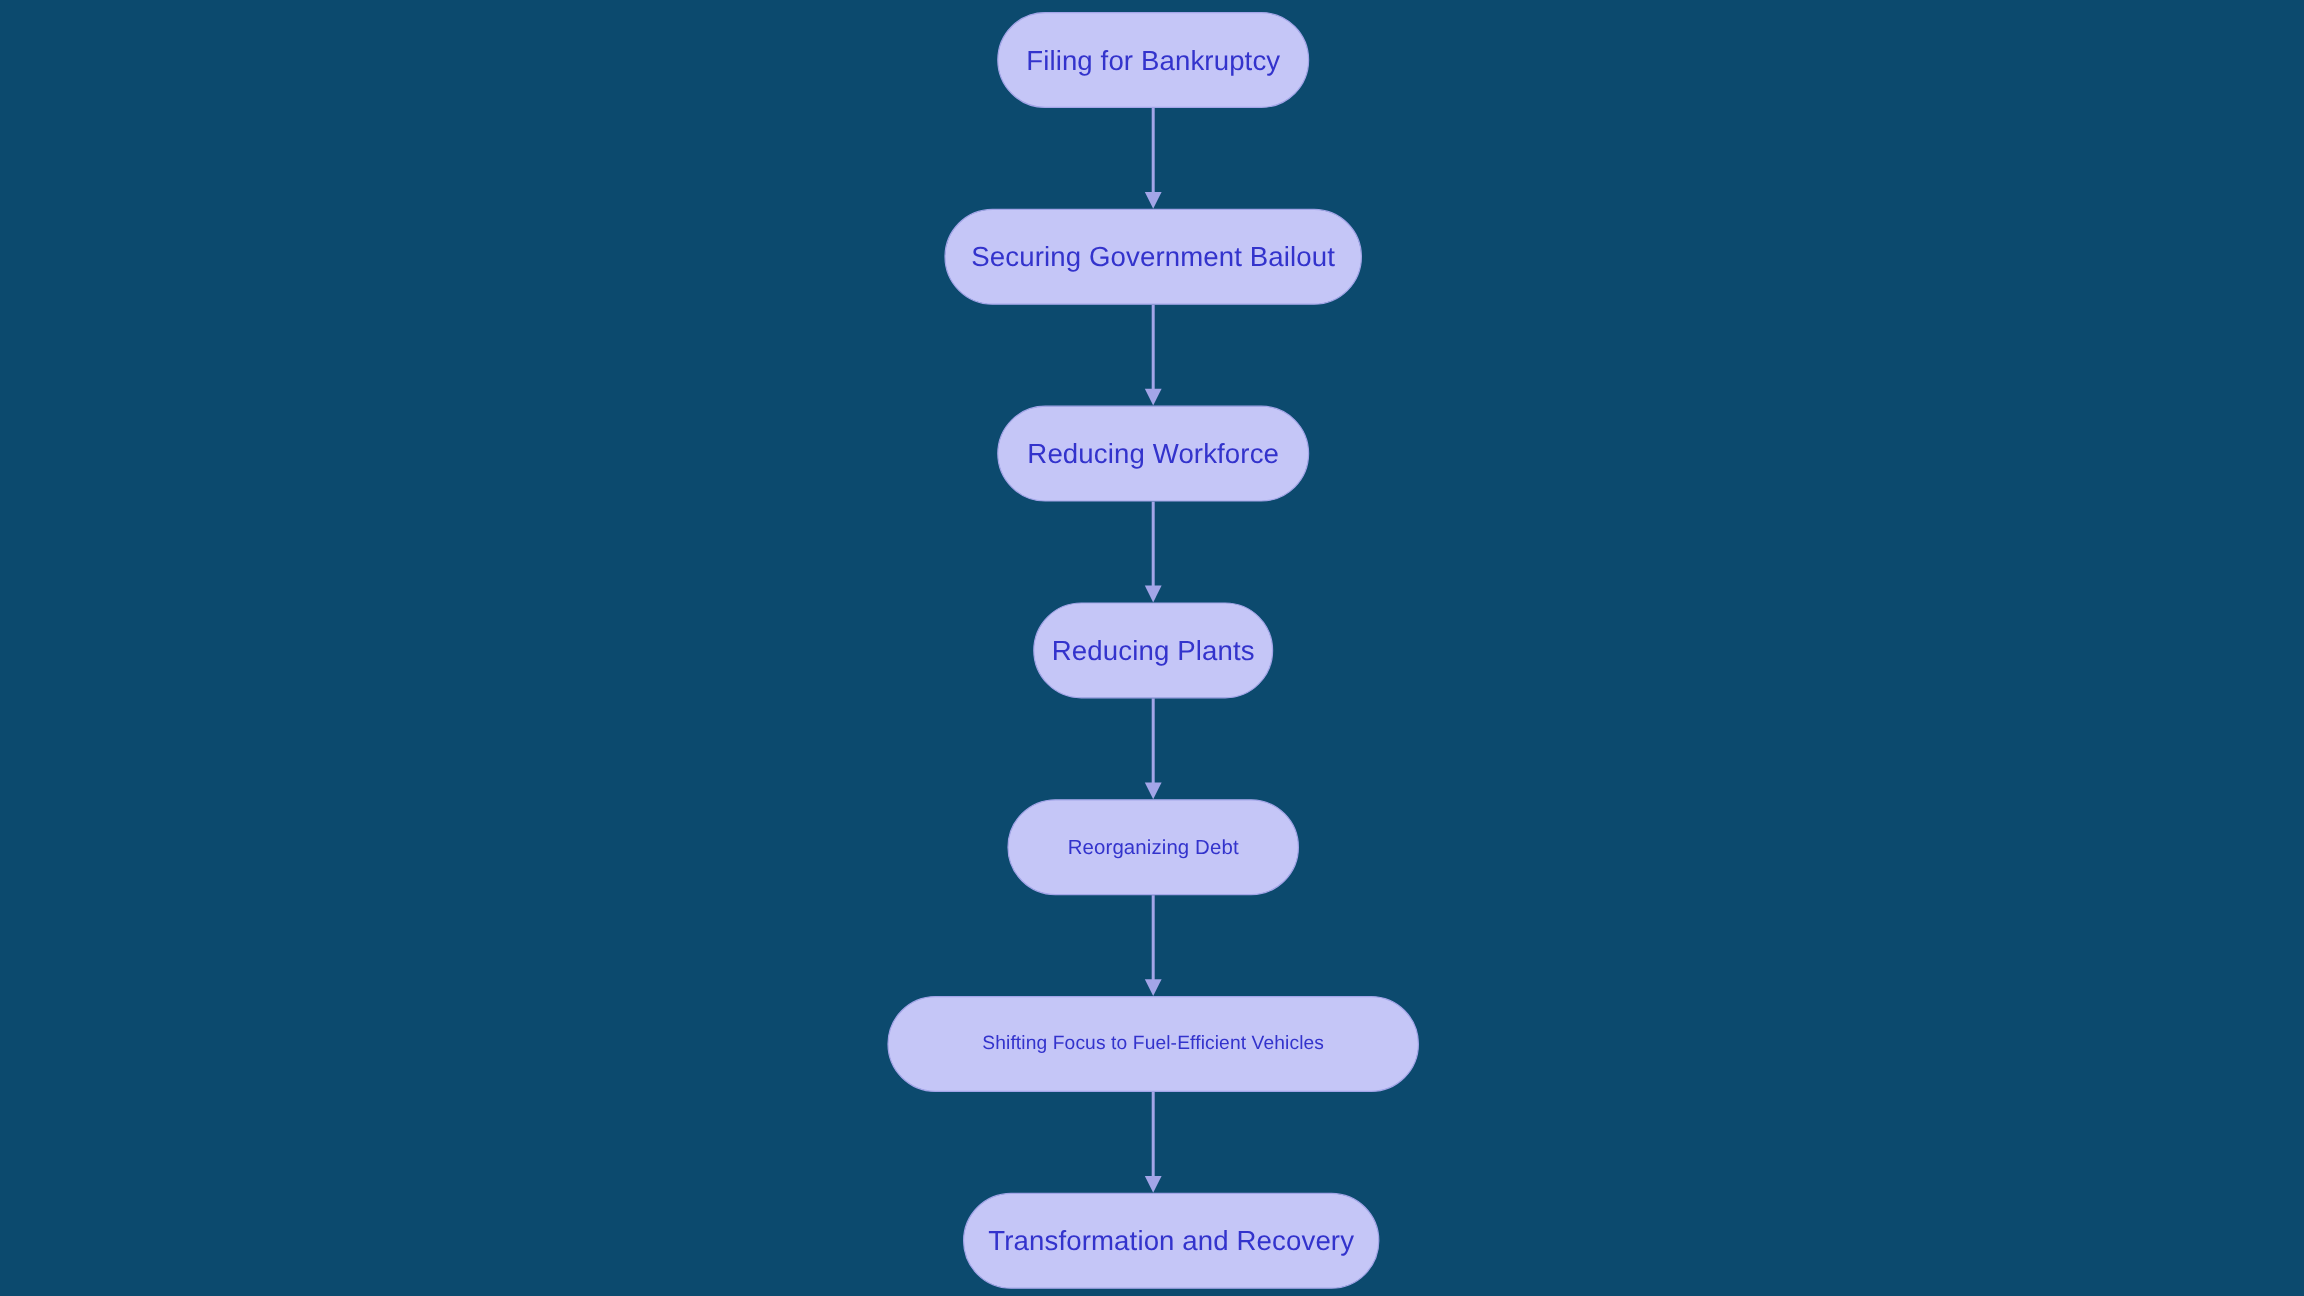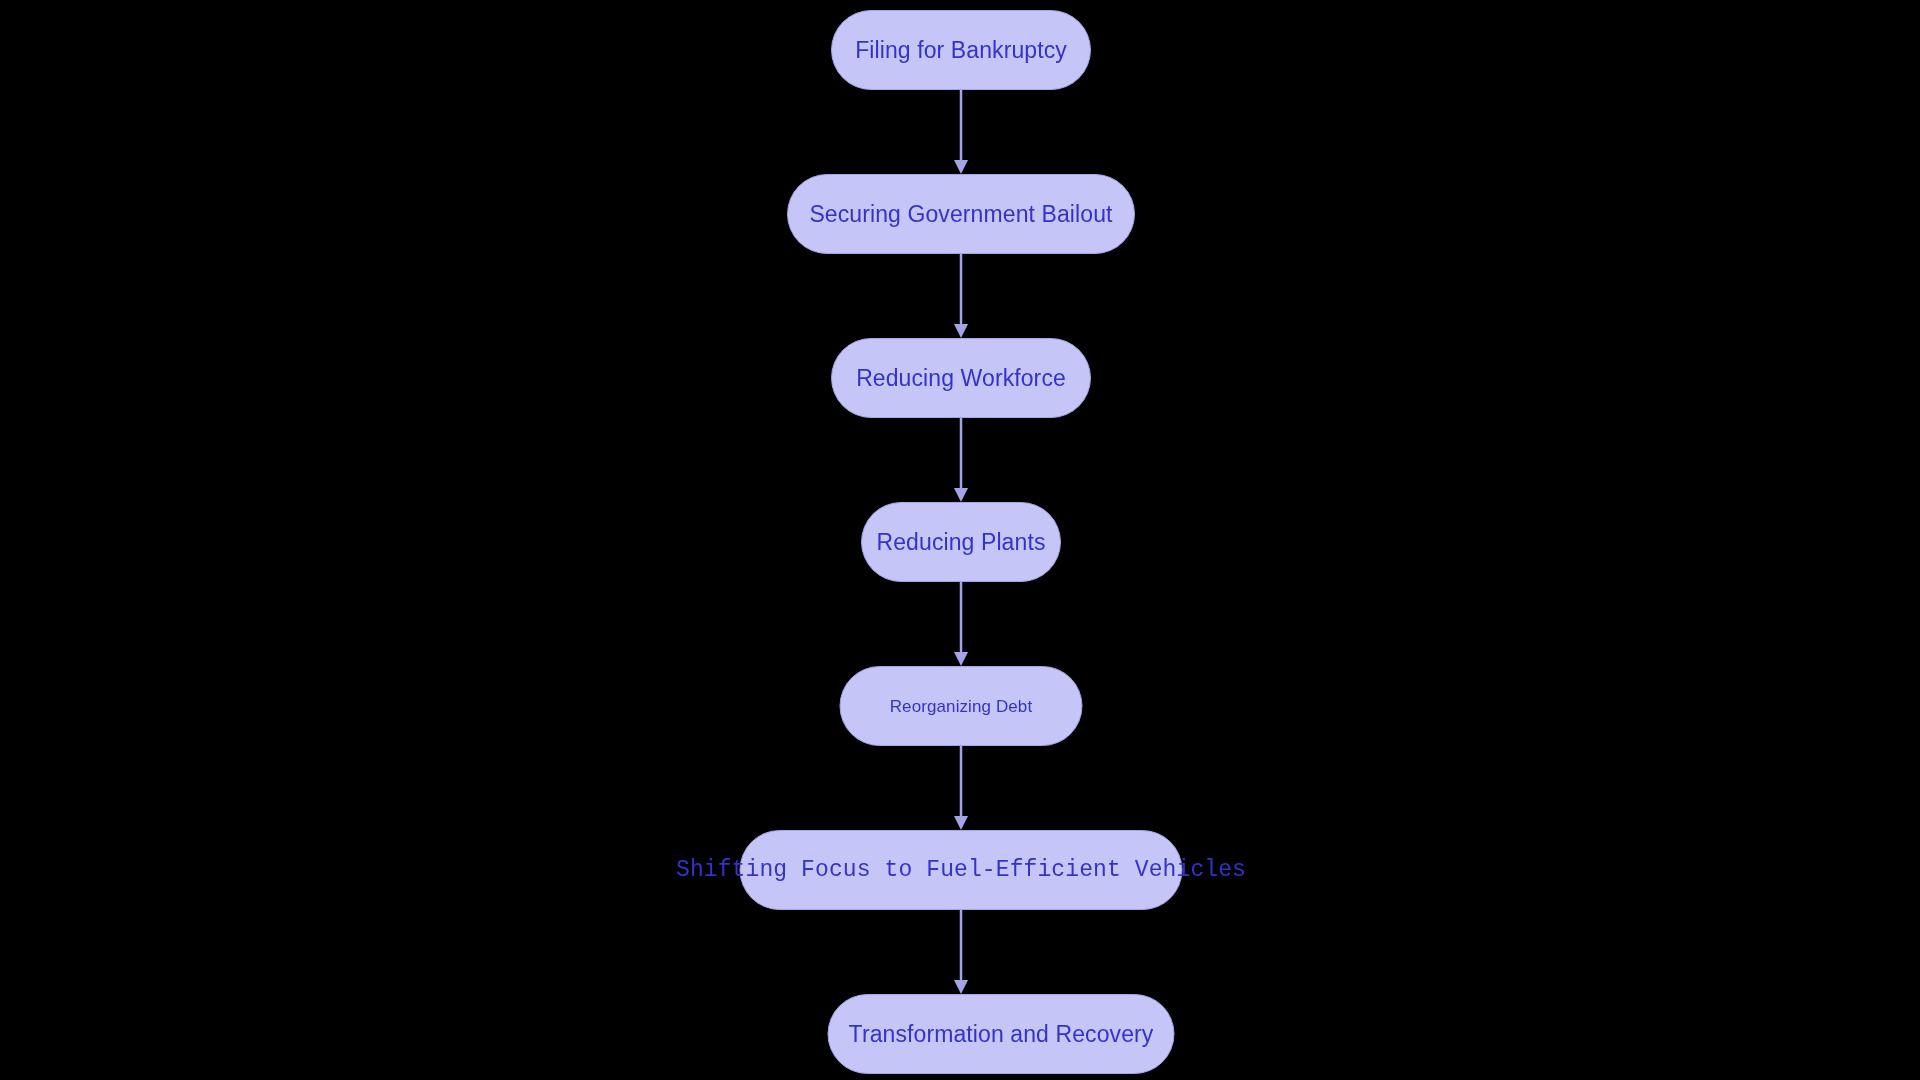--- a/index.html
+++ b/index.html
@@ -43,21 +43,21 @@
     font-size: 23px;
     line-height: 1;
     letter-spacing: 0.1px;
     white-space: nowrap;
     font-weight: 400;
   }
 </style>
 </head>
 <body>
 
-<div id="flowchart-canvas" style="background: #000000;">
+<div id="flowchart-canvas" style="background: #0c4a6e;">
   <svg id="edges-layer" width="1920" height="1080" viewBox="0 0 1920 1080">
       <g>
         <line x1="961" y1="90" x2="961" y2="162" stroke="#a3a5e8" stroke-width="2.5"></line>
         <polygon points="954,160 968,160 961,174" fill="#a3a5e8"></polygon>
       </g>
       <g>
         <line x1="961" y1="254" x2="961" y2="326" stroke="#a3a5e8" stroke-width="2.5"></line>
         <polygon points="954,324 968,324 961,338" fill="#a3a5e8"></polygon>
       </g>
       <g>
@@ -86,18 +86,18 @@
     <div class="flow-node" style="left: 961px; top: 174px; width: 348px; height: 80px; border-radius: 40px; background: rgb(197, 198, 247); border-color: rgb(163, 165, 232); border-width: 1.5px;">
       <span class="flow-node-label" style="color: rgb(51, 51, 204); font-size: 23px;">Securing Government Bailout</span>
     </div>
     <div class="flow-node" style="left: 961px; top: 502px; width: 200px; height: 80px; border-radius: 40px; background: rgb(197, 198, 247); border-color: rgb(163, 165, 232); border-width: 1.5px;">
       <span class="flow-node-label" style="color: rgb(51, 51, 204); font-size: 23px;">Reducing Plants</span>
     </div>
     <div class="flow-node" style="left: 961px; top: 666px; width: 243px; height: 80px; border-radius: 40px; background: rgb(197, 198, 247); border-color: rgb(163, 165, 232); border-width: 1.5px;">
       <span class="flow-node-label" style="color: rgb(51, 51, 204); font-size: 17px;">Reorganizing Debt</span>
     </div>
     <div class="flow-node" style="left: 961px; top: 830px; width: 443px; height: 80px; border-radius: 40px; background: rgb(197, 198, 247); border-color: rgb(163, 165, 232); border-width: 1.5px;">
-      <span class="flow-node-label" style="color: rgb(51, 51, 204); font-size: 23px; font-family: Liberation Mono, monospace;">Shifting Focus to Fuel-Efficient Vehicles</span>
+      <span class="flow-node-label" style="color: rgb(51, 51, 204); font-size: 16px;">Shifting Focus to Fuel-Efficient Vehicles</span>
     </div>
-    <div class="flow-node" style="left: 1001px; top: 994px; width: 347px; height: 80px; border-radius: 40px; background: rgb(197, 198, 247); border-color: rgb(163, 165, 232); border-width: 1.5px;">
+    <div class="flow-node" style="left: 976px; top: 994px; width: 347px; height: 80px; border-radius: 40px; background: rgb(197, 198, 247); border-color: rgb(163, 165, 232); border-width: 1.5px;">
       <span class="flow-node-label" style="color: rgb(51, 51, 204); font-size: 23px;">Transformation and Recovery</span>
     </div>
   </div>
 
 </body></html>

